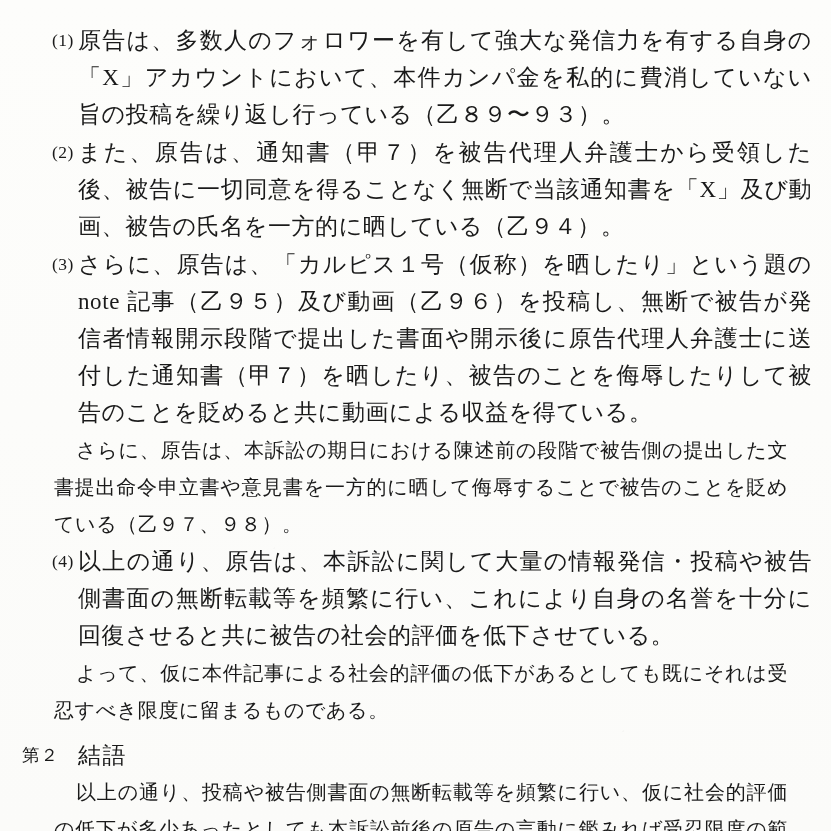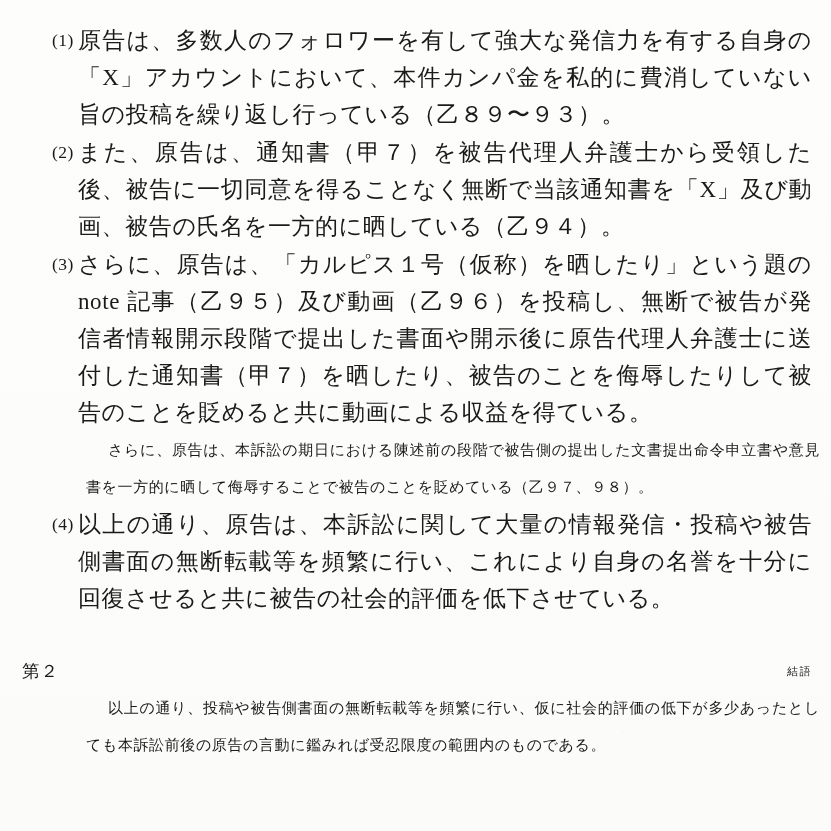--- a/index.html
+++ b/index.html
@@ -54,46 +54,45 @@
   .body-text {
     flex: 1 1 auto;
     font-size: 23px;
     line-height: 37px;
     letter-spacing: 0.6px;
     text-align: justify;
     text-justify: inter-character;
     word-break: break-all;
   }
   .indent-para {
-    margin-left: 64px;
-    font-size: 15px;
+    margin-left: 32px;
+    font-size: 20px;
     line-height: 37px;
     letter-spacing: 0.6px;
     text-align: justify;
     text-justify: inter-character;
     word-break: break-all;
     text-indent: 22px;
     width: 734px;
   }
   .section-head {
     display: flex;
     align-items: flex-start;
-    margin-top: 36px;
+    margin-top: 8px;
     margin-bottom: 0px;
-    justify-content: space-between;
   }
   .section-head .label {
     font-size: 17.5px;
     line-height: 37px;
     letter-spacing: 1px;
     width: 56px;
     flex: 0 0 auto;
   }
   .section-head .title {
-    font-size: 11px;
+    font-size: 23px;
     line-height: 37px;
     letter-spacing: 1.5px;
   }
 </style>
 </head>
 <body>
 
 <div class="page">
   <div class="content">
 
@@ -112,20 +111,21 @@
       <div class="body-text">さらに、原告は、「カルピス１号（仮称）を晒したり」という題の note 記事（乙９５）及び動画（乙９６）を投稿し、無断で被告が発信者情報開示段階で提出した書面や開示後に原告代理人弁護士に送付した通知書（甲７）を晒したり、被告のことを侮辱したりして被告のことを貶めると共に動画による収益を得ている。</div>
     </div>
 
     <div class="indent-para">さらに、原告は、本訴訟の期日における陳述前の段階で被告側の提出した文書提出命令申立書や意見書を一方的に晒して侮辱することで被告のことを貶めている（乙９７、９８）。</div>
 
     <div class="para">
       <div class="marker">(4)</div>
       <div class="body-text">以上の通り、原告は、本訴訟に関して大量の情報発信・投稿や被告側書面の無断転載等を頻繁に行い、これにより自身の名誉を十分に回復させると共に被告の社会的評価を低下させている。</div>
     </div>
 
+    <div class="indent-para">よって、仮に本件記事による社会的評価の低下があるとしても既にそれは受忍すべき限度に留まるものである。</div>
 
     <div class="section-head">
       <div class="label">第２</div>
       <div class="title">結語</div>
     </div>
 
     <div class="indent-para">以上の通り、投稿や被告側書面の無断転載等を頻繁に行い、仮に社会的評価の低下が多少あったとしても本訴訟前後の原告の言動に鑑みれば受忍限度の範囲内のものである。</div>
 
   </div>
 </div>

